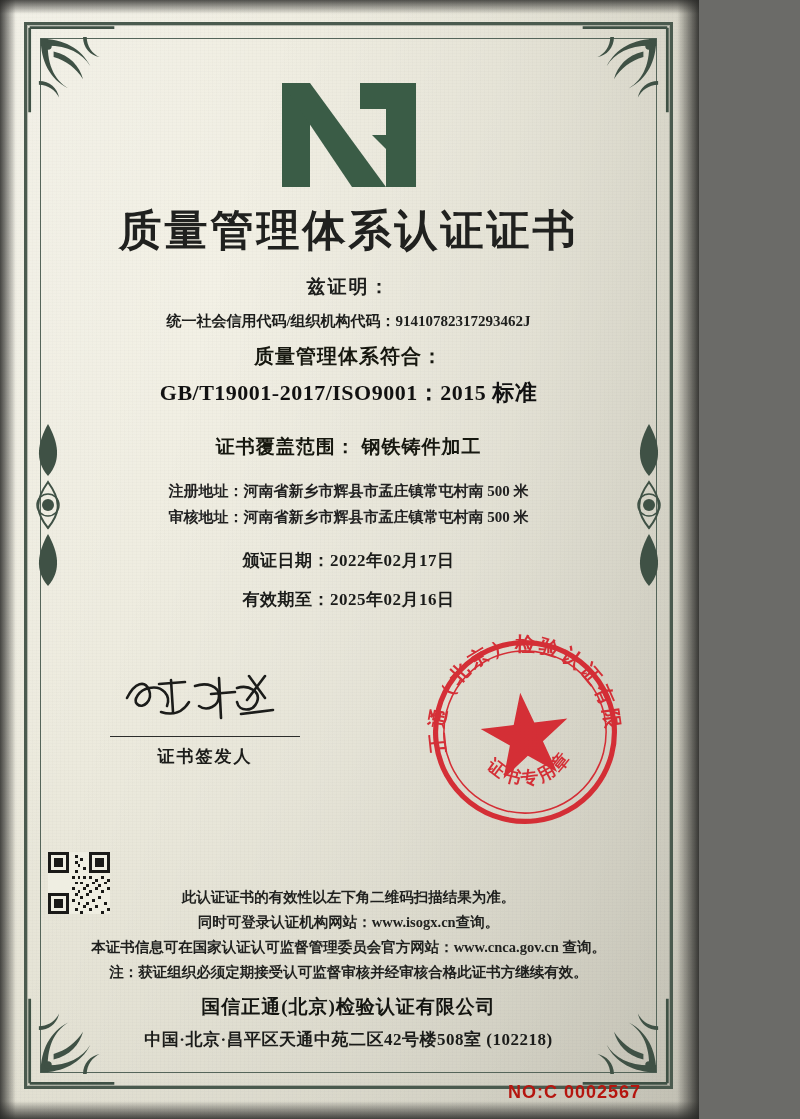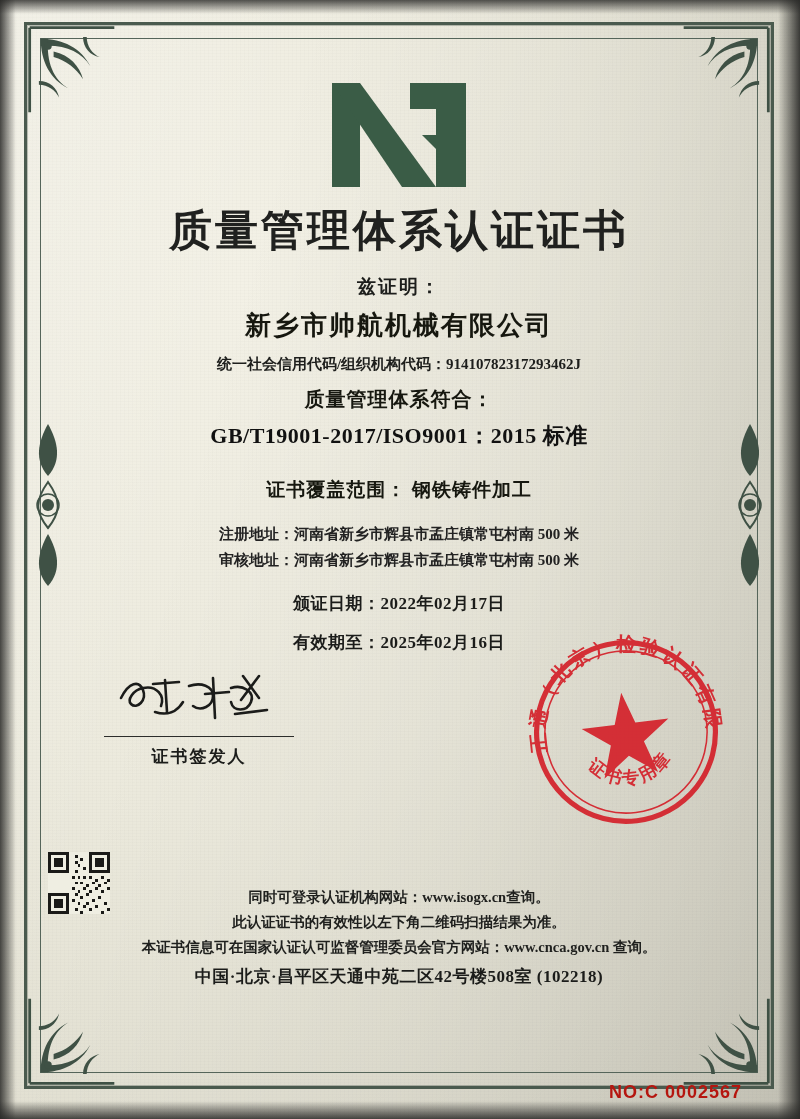--- a/index.html
+++ b/index.html
@@ -10,21 +10,21 @@
   body {
     width: 800px;
     height: 1119px;
     overflow: hidden;
     font-family: "Liberation Sans", sans-serif;
   }
 
   
   .page {
     position: relative;
-    width: 800px;
+    width: 699px;
     height: 1119px;
     background:
       radial-gradient(ellipse at 30% 25%, #f3f1e6 0%, #eceadd 45%, #e2e0d2 75%, #d6d4c6 100%);
   }
   .paper-shade {
     position: absolute;
     inset: 0;
     background:
       linear-gradient(105deg, rgba(255,255,255,0.25) 0%, rgba(255,255,255,0.0) 28%, rgba(0,0,0,0.04) 62%, rgba(0,0,0,0.10) 100%);
     pointer-events: none;
@@ -187,21 +187,21 @@
     font-weight: bold;
     color: #1b1c1a;
     margin-bottom: 8px;
     letter-spacing: 0.5px;
     margin-top: 16px;
   }
 
   
   .sig-area {
     position: absolute;
-    left: 84px;
+    left: 90px;
     top: 660px;
     width: 230px;
     text-align: center;
   }
   .sig-mark {
     height: 70px;
     display:flex; align-items:flex-end; justify-content:center;
   }
   .sig-rule {
     border-bottom: 1.5px solid #2c2d2b;
@@ -378,21 +378,20 @@
           <polygon points="98,56 142,56 142,76 118,76"></polygon>
         </g>
       </svg>
     </div>
 
     <div class="cert-title">质量管理体系认证证书</div>
 
 
     <div class="hereby">兹证明：</div>
 
-    <div class="company">新乡市帅航机械有限公司</div>
 
     <div class="credit-code">统一社会信用代码/组织机构代码：91410782317293462J</div>
 
     <div class="conform">质量管理体系符合：</div>
 
     <div class="standard">GB/T19001-2017/ISO9001：2015 标准</div>
 
     <div class="scope">证书覆盖范围： 钢铁铸件加工</div>
 
     <div class="addr-block">
@@ -500,23 +499,25 @@
           <rect x="18" y="20" width="1" height="1"></rect>
         <rect x="20" y="19" width="1" height="1"></rect>
           <rect x="9" y="19" width="1" height="1"></rect>
         <rect x="11" y="20" width="1" height="1"></rect>
           <rect x="13" y="17" width="1" height="1"></rect>
       </g>
     </svg>
   </div>
 
   <div class="footer">
+    <div class="foot-line">此认证证书的有效性以左下角二维码扫描结果为准。</div>
     <div class="foot-line">同时可登录认证机构网站：www.isogx.cn查询。</div>
-    <div class="foot-line">此认证证书的有效性以左下角二维码扫描结果为准。</div>
     <div class="foot-line">本证书信息可在国家认证认可监督管理委员会官方网站：www.cnca.gov.cn 查询。</div>
+    <div class="foot-line">注：获证组织必须定期接受认可监督审核并经审核合格此证书方继续有效。</div>
+    <div class="foot-issuer">国信正通(北京)检验认证有限公司</div>
     <div class="foot-address">中国·北京·昌平区天通中苑二区42号楼508室 (102218)</div>
   </div>
 
   <div class="serial">
     <span>NO:C</span>
     <span>0002567</span>
   </div>
 
   <div class="edge-dark-left"></div>
   <div class="edge-dark-right"></div>

